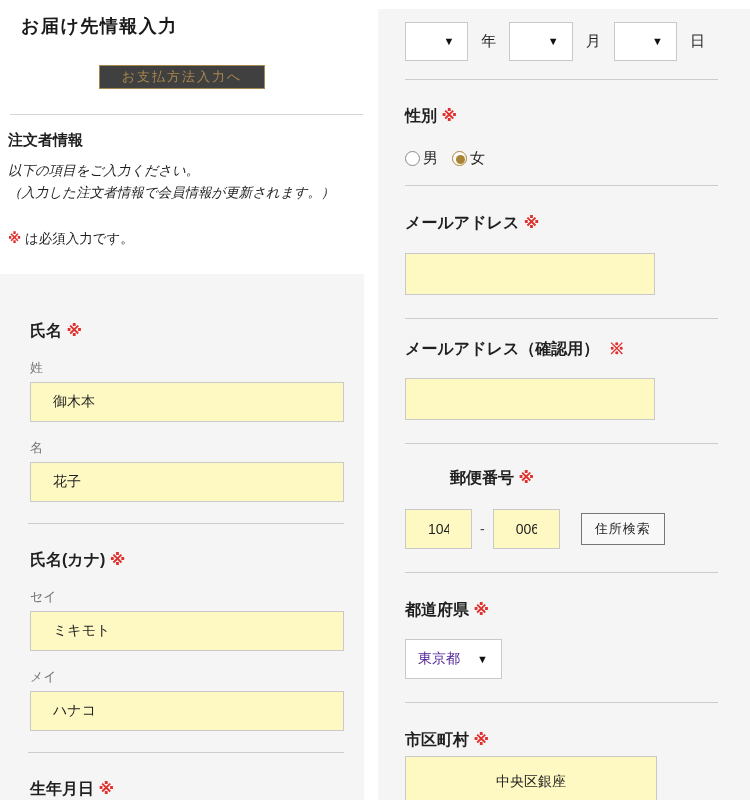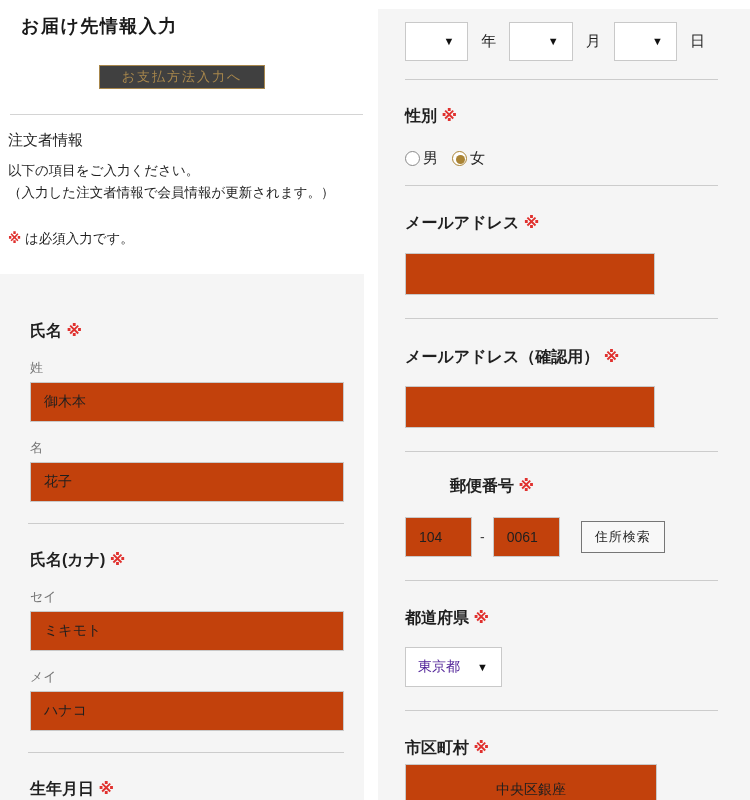--- a/index.html
+++ b/index.html
@@ -21,34 +21,34 @@
     color: #1a1a1a; margin: 14px 0 0 21px;
   }
   .gold-button {
     display: block; margin: 27px auto 0; width: 166px; height: 36px;
     background: #404040; border: 1px solid #a8874c; color: #a8874c;
     font-family: "Liberation Serif", "DejaVu Serif", serif;
     font-size: 13px; letter-spacing: 2px; cursor: pointer; padding: 0;
   }
   .divider { border: none; border-top: 1px solid #cccccc; margin: 0; }
   .top-divider { margin: 25px 0 0 10px; width: 353px; border-top-color: #d4d4d4; }
-  .orderer-heading { font-size: 15px; font-weight: normal; margin: 16px 0 0 8px; }
-  .instruction { font-size: 13.5px; line-height: 22px; margin: 10px 0 0 8px; }
+  .orderer-heading { font-size: 15px; font-weight: bold; margin: 16px 0 0 8px; }
+  .instruction { font-size: 13.5px; line-height: 22px; margin: 10px 0 0 8px; font-style: italic; }
   .required-note { font-size: 13.5px; margin: 26px 0 0 8px; }
   .req { color: #e0312e; font-weight: bold; }
 
   .left-panel {
     flex: 1; margin-top: 26px; background: #f5f5f5;
     padding: 47px 20px 0 30px;
   }
   .field-heading { font-size: 16px; font-weight: bold; color: #1f1f1f; }
   .sub-label { display: block; margin-top: 17px; font-size: 13px; color: #757575; }
   .text-input {
     display: block; margin-top: 5px; width: 100%; height: 40px;
-    border: 1px solid #c9c9c9; background: #c2410c; padding: 0 13px;
+    border: 1px solid #c9c9c9; background: #fef9c3; padding: 0 22px;
     font-size: 14px; font-family: inherit; color: #1f1f1f; outline: none;
   }
   .left-panel .divider { margin: 21px 0 0 -2px; }
   .section-gap { margin-top: 26px; }
 
   
   .gutter { width: 14px; background: #ffffff; }
 
   
   .col-right { width: 372px; background: #ffffff; }
@@ -64,21 +64,21 @@
   .select-small { width: 73px; }
   .select-pref { width: 97px; height: 40px; margin-top: 18px; }
   .select-value { flex: 1; font-size: 14px; color: #4c1d95; }
   .caret { font-size: 11px; color: #111; line-height: 1; }
   .unit-label { margin: 0 13px; font-size: 15px; }
   .right-inner .divider { margin-top: 23px; }
   .divider.after-birth { margin-top: 18px; }
   .divider.after-radio { margin-top: 17px; }
   .right-inner .field-heading { margin-top: 27px; }
   .field-heading.gender-h { margin-top: 26px; }
-  .field-heading.confirm-h { margin-top: 28px; }
+  .field-heading.confirm-h { margin-top: 20px; font-family: Liberation Mono, monospace; }
   .field-heading.postal-h { margin-top: 24px; padding-left: 45px; }
 
   .radio-row { display: flex; align-items: center; margin-top: 22px; font-size: 15px; }
   .radio-option { display: flex; align-items: center; cursor: pointer; }
   .radio-option + .radio-option { margin-left: 14px; }
   .radio-circle {
     width: 15px; height: 15px; border-radius: 50%;
     border: 1px solid #8a8a8a; background: #fff; display: inline-block; position: relative;
   }
   .radio-circle.checked { border-color: #aa8435; }

